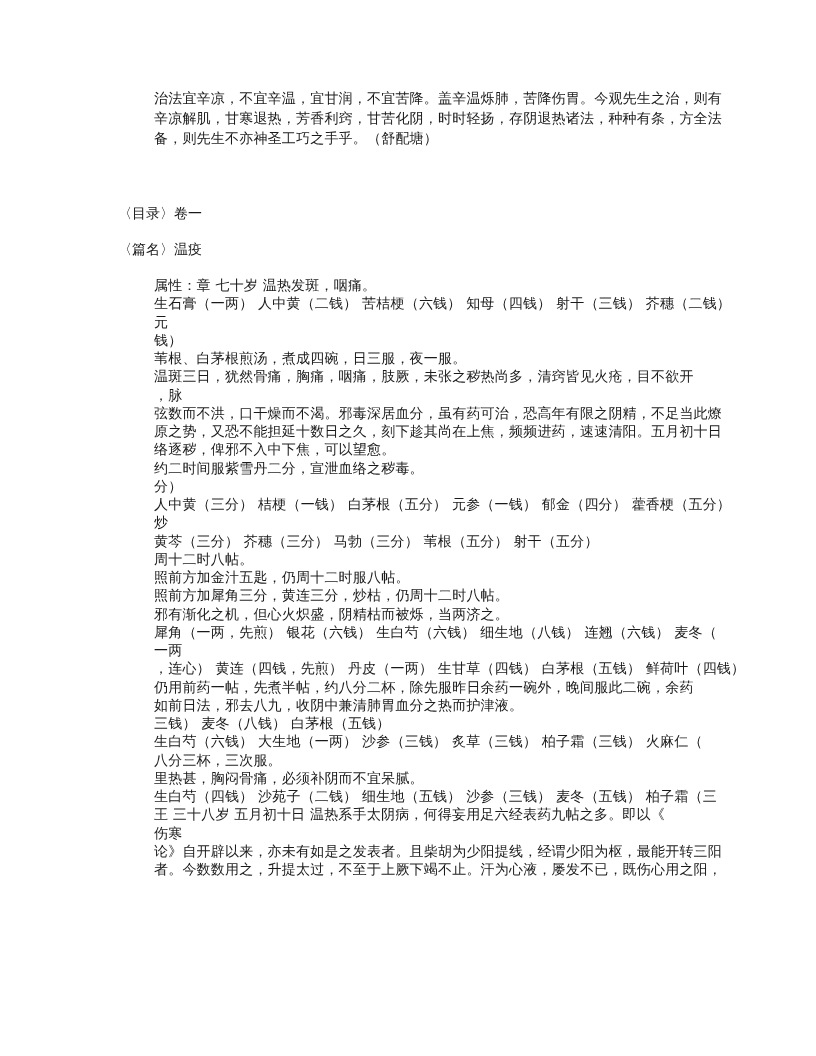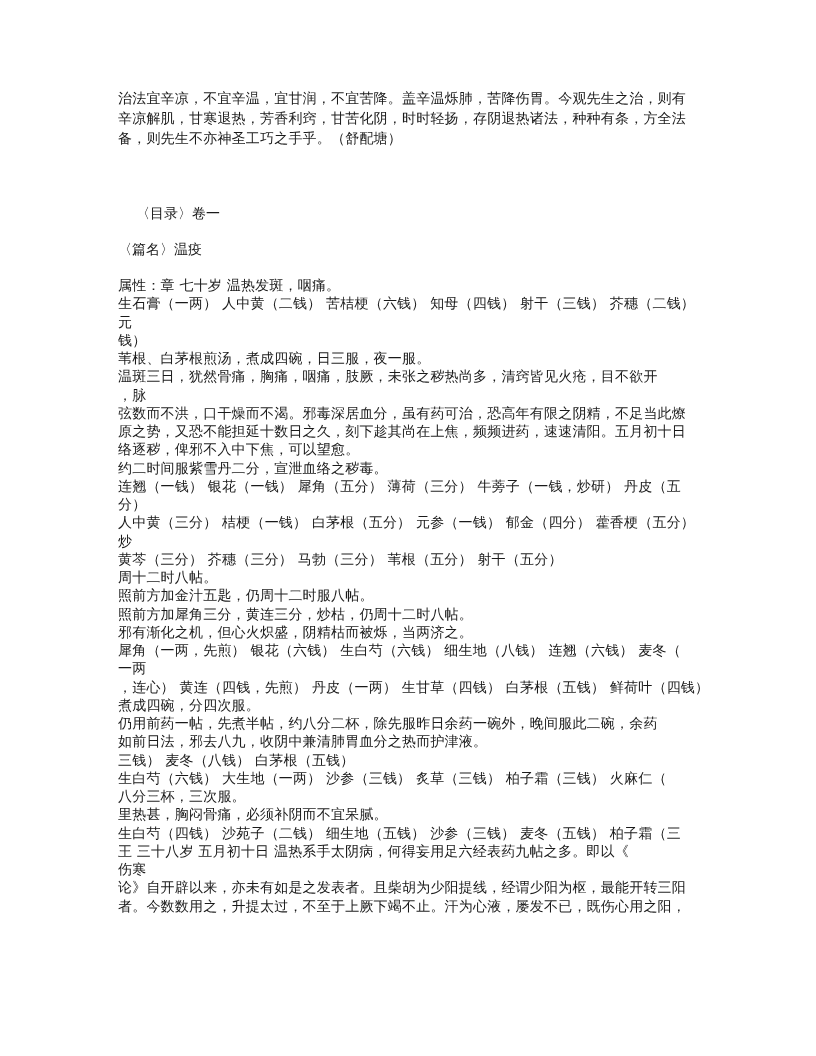--- a/index.html
+++ b/index.html
@@ -25,20 +25,21 @@
       position: absolute;
       left: 0;
       width: 590px;
     }
     .line {
       font-size: 14px;
       height: 18.25px;
       line-height: 18.25px;
       white-space: nowrap;
       letter-spacing: 0.2px;
+      margin-left: 36px;
     }
     .intro .line {
       height: 20px;
       line-height: 20px;
     }
     .heading {
       position: absolute;
       left: 0;
       font-size: 14px;
       line-height: 18px;
@@ -49,48 +50,46 @@
 <body>
 
 <div class="page">
 
   <div class="block intro" style="top:88px;">
     <div class="line">治法宜辛凉，不宜辛温，宜甘润，不宜苦降。盖辛温烁肺，苦降伤胃。今观先生之治，则有</div>
     <div class="line">辛凉解肌，甘寒退热，芳香利窍，甘苦化阴，时时轻扬，存阴退热诸法，种种有条，方全法</div>
     <div class="line">备，则先生不亦神圣工巧之手乎。（舒配塘）</div>
   </div>
 
-  <div class="heading" style="top:204px;margin-left:18px;">〈目录〉卷一</div>
+  <div class="heading" style="top:204px;">〈目录〉卷一</div>
   <div class="heading" style="top:240px;">〈篇名〉温疫</div>
 
   <div class="block" style="top:276px;">
     <div class="line">属性：章 七十岁 温热发斑，咽痛。</div>
     <div class="line">生石膏（一两） 人中黄（二钱） 苦桔梗（六钱） 知母（四钱） 射干（三钱） 芥穗（二钱）</div>
     <div class="line">元</div>
     <div class="line">钱）</div>
     <div class="line">苇根、白茅根煎汤，煮成四碗，日三服，夜一服。</div>
     <div class="line">温斑三日，犹然骨痛，胸痛，咽痛，肢厥，未张之秽热尚多，清窍皆见火疮，目不欲开</div>
     <div class="line">，脉</div>
     <div class="line">弦数而不洪，口干燥而不渴。邪毒深居血分，虽有药可治，恐高年有限之阴精，不足当此燎</div>
     <div class="line">原之势，又恐不能担延十数日之久，刻下趁其尚在上焦，频频进药，速速清阳。五月初十日</div>
     <div class="line">络逐秽，俾邪不入中下焦，可以望愈。</div>
     <div class="line">约二时间服紫雪丹二分，宣泄血络之秽毒。</div>
-    <div class="line">连翘（一钱） 银花（一钱） 犀角（五分） 薄荷（三分） 牛蒡子（一钱，炒研） 丹皮（五</div>
     <div class="line">分）</div>
     <div class="line">人中黄（三分） 桔梗（一钱） 白茅根（五分） 元参（一钱） 郁金（四分） 藿香梗（五分）</div>
     <div class="line">炒</div>
     <div class="line">黄芩（三分） 芥穗（三分） 马勃（三分） 苇根（五分） 射干（五分）</div>
     <div class="line">周十二时八帖。</div>
     <div class="line">照前方加金汁五匙，仍周十二时服八帖。</div>
     <div class="line">照前方加犀角三分，黄连三分，炒枯，仍周十二时八帖。</div>
     <div class="line">邪有渐化之机，但心火炽盛，阴精枯而被烁，当两济之。</div>
     <div class="line">犀角（一两，先煎） 银花（六钱） 生白芍（六钱） 细生地（八钱） 连翘（六钱） 麦冬（</div>
     <div class="line">一两</div>
     <div class="line">，连心） 黄连（四钱，先煎） 丹皮（一两） 生甘草（四钱） 白茅根（五钱） 鲜荷叶（四钱）</div>
-    <div class="line">煮成四碗，分四次服。</div>
     <div class="line">仍用前药一帖，先煮半帖，约八分二杯，除先服昨日余药一碗外，晚间服此二碗，余药</div>
     <div class="line">如前日法，邪去八九，收阴中兼清肺胃血分之热而护津液。</div>
     <div class="line">三钱） 麦冬（八钱） 白茅根（五钱）</div>
     <div class="line">生白芍（六钱） 大生地（一两） 沙参（三钱） 炙草（三钱） 柏子霜（三钱） 火麻仁（</div>
     <div class="line">八分三杯，三次服。</div>
     <div class="line">里热甚，胸闷骨痛，必须补阴而不宜呆腻。</div>
     <div class="line">生白芍（四钱） 沙苑子（二钱） 细生地（五钱） 沙参（三钱） 麦冬（五钱） 柏子霜（三</div>
     <div class="line">王 三十八岁 五月初十日 温热系手太阴病，何得妄用足六经表药九帖之多。即以《</div>
     <div class="line">伤寒</div>
     <div class="line">论》自开辟以来，亦未有如是之发表者。且柴胡为少阳提线，经谓少阳为枢，最能开转三阳</div>

